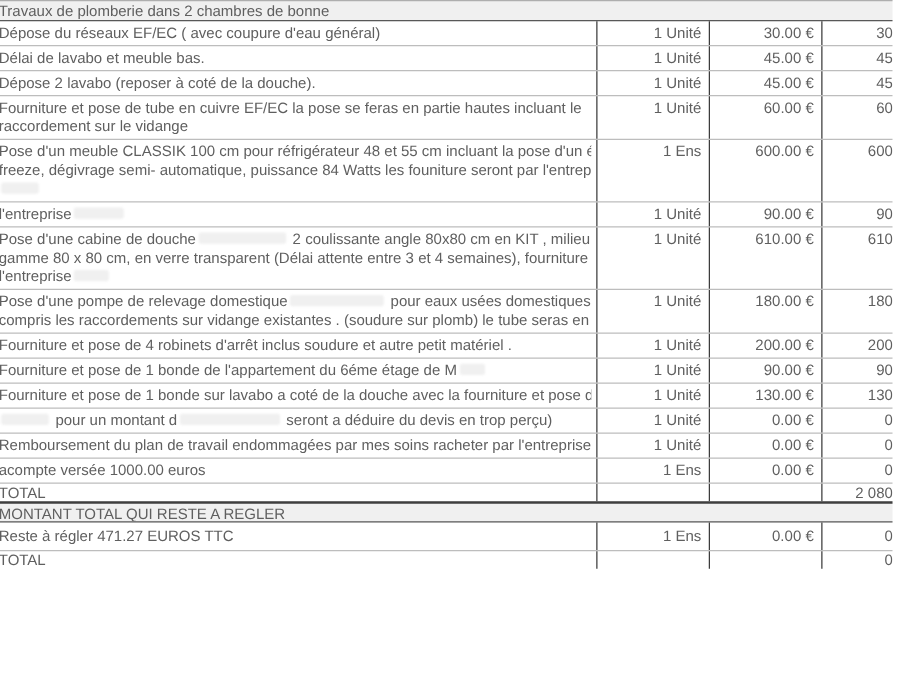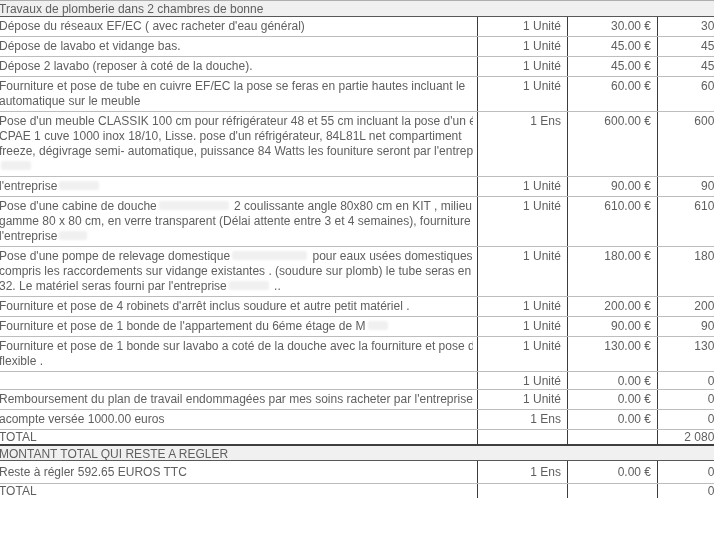--- a/index.html
+++ b/index.html
@@ -48,55 +48,54 @@
 <body>
 
 <div class="viewport">
   <div class="doc">
 
     <section>
       <div class="sec-header">Travaux de plomberie dans 2 chambres de bonne</div>
       <div id="rows1">
           <div class="row">
             <div class="cell desc">
-              <div class="line">Dépose du réseaux EF/EC ( avec racheter d'eau général)</div>
+              <div class="line">Dépose du réseaux EF/EC ( avec coupure d'eau général)</div>
             </div>
             <div class="cell qty">1 Unité</div>
             <div class="cell unit">30.00 €</div>
             <div class="cell tot">30.00 €</div>
           </div>
           <div class="row">
             <div class="cell desc">
-              <div class="line">Dépose de lavabo et vidange bas.</div>
+              <div class="line">Délai de lavabo et meuble bas.</div>
             </div>
             <div class="cell qty">1 Unité</div>
             <div class="cell unit">45.00 €</div>
             <div class="cell tot">45.00 €</div>
           </div>
           <div class="row">
             <div class="cell desc">
               <div class="line">Dépose 2 lavabo (reposer à coté de la douche).</div>
             </div>
             <div class="cell qty">1 Unité</div>
             <div class="cell unit">45.00 €</div>
             <div class="cell tot">45.00 €</div>
           </div>
           <div class="row">
             <div class="cell desc">
               <div class="line">Fourniture et pose de tube en cuivre EF/EC la pose se feras en partie hautes incluant le</div>
-              <div class="line">automatique sur le meuble</div>
+              <div class="line">raccordement sur le vidange</div>
             </div>
             <div class="cell qty">1 Unité</div>
             <div class="cell unit">60.00 €</div>
             <div class="cell tot">60.00 €</div>
           </div>
           <div class="row">
             <div class="cell desc">
               <div class="line">Pose d'un meuble CLASSIK 100 cm pour réfrigérateur 48 et 55 cm incluant la pose d'un évier</div>
-              <div class="line">CPAE 1 cuve 1000 inox 18/10, Lisse. pose d'un réfrigérateur, 84L81L net compartiment</div>
               <div class="line">freeze, dégivrage semi- automatique, puissance 84 Watts les founiture seront par l'entreprise</div>
               <div class="line"><span class="redacted" style="width: 30px;"></span></div>
             </div>
             <div class="cell qty">1 Ens</div>
             <div class="cell unit">600.00 €</div>
             <div class="cell tot">600.00 €</div>
           </div>
           <div class="row">
             <div class="cell desc">
               <div class="line">l'entreprise<span class="redacted" style="width: 40px;"></span></div>
@@ -112,21 +111,20 @@
               <div class="line">l'entreprise<span class="redacted" style="width: 28px;"></span></div>
             </div>
             <div class="cell qty">1 Unité</div>
             <div class="cell unit">610.00 €</div>
             <div class="cell tot">610.00 €</div>
           </div>
           <div class="row">
             <div class="cell desc">
               <div class="line">Pose d'une pompe de relevage domestique<span class="redacted" style="width: 75px;"></span> pour eaux usées domestiques y</div>
               <div class="line">compris les raccordements sur vidange existantes . (soudure sur plomb) le tube seras en Ø</div>
-              <div class="line">32. Le matériel seras fourni par l'entreprise<span class="redacted" style="width: 40px;"></span> ..</div>
             </div>
             <div class="cell qty">1 Unité</div>
             <div class="cell unit">180.00 €</div>
             <div class="cell tot">180.00 €</div>
           </div>
           <div class="row">
             <div class="cell desc">
               <div class="line">Fourniture et pose de 4 robinets d'arrêt inclus soudure et autre petit matériel .</div>
             </div>
             <div class="cell qty">1 Unité</div>
@@ -137,28 +135,28 @@
             <div class="cell desc">
               <div class="line">Fourniture et pose de 1 bonde de l'appartement du 6éme étage de M<span class="redacted" style="width: 20px;"></span></div>
             </div>
             <div class="cell qty">1 Unité</div>
             <div class="cell unit">90.00 €</div>
             <div class="cell tot">90.00 €</div>
           </div>
           <div class="row">
             <div class="cell desc">
               <div class="line">Fourniture et pose de 1 bonde sur lavabo a coté de la douche avec la fourniture et pose de 2</div>
-              <div class="line">flexible .</div>
             </div>
             <div class="cell qty">1 Unité</div>
             <div class="cell unit">130.00 €</div>
             <div class="cell tot">130.00 €</div>
           </div>
           <div class="row">
             <div class="cell desc">
+              <div class="line"><span class="redacted" style="width: 38px;"></span> pour un montant d<span class="redacted" style="width: 80px;"></span> seront a déduire du devis en trop perçu)</div>
             </div>
             <div class="cell qty">1 Unité</div>
             <div class="cell unit">0.00 €</div>
             <div class="cell tot">0.00 €</div>
           </div>
           <div class="row">
             <div class="cell desc">
               <div class="line">Remboursement du plan de travail endommagées par mes soins racheter par l'entreprise</div>
             </div>
             <div class="cell qty">1 Unité</div>
@@ -180,21 +178,21 @@
         <div class="cell unit"></div>
         <div class="cell tot">2 080.00 €</div>
       </div>
     </section>
 
     <section class="sec2">
       <div class="sec-header dark-top">MONTANT TOTAL QUI RESTE A REGLER</div>
       <div id="rows2">
           <div class="row">
             <div class="cell desc">
-              <div class="line">Reste à régler 592.65 EUROS TTC</div>
+              <div class="line">Reste à régler 471.27 EUROS TTC</div>
             </div>
             <div class="cell qty">1 Ens</div>
             <div class="cell unit">0.00 €</div>
             <div class="cell tot">0.00 €</div>
           </div>
         </div>
       <div class="row total-row">
         <div class="cell desc">TOTAL</div>
         <div class="cell qty"></div>
         <div class="cell unit"></div>

